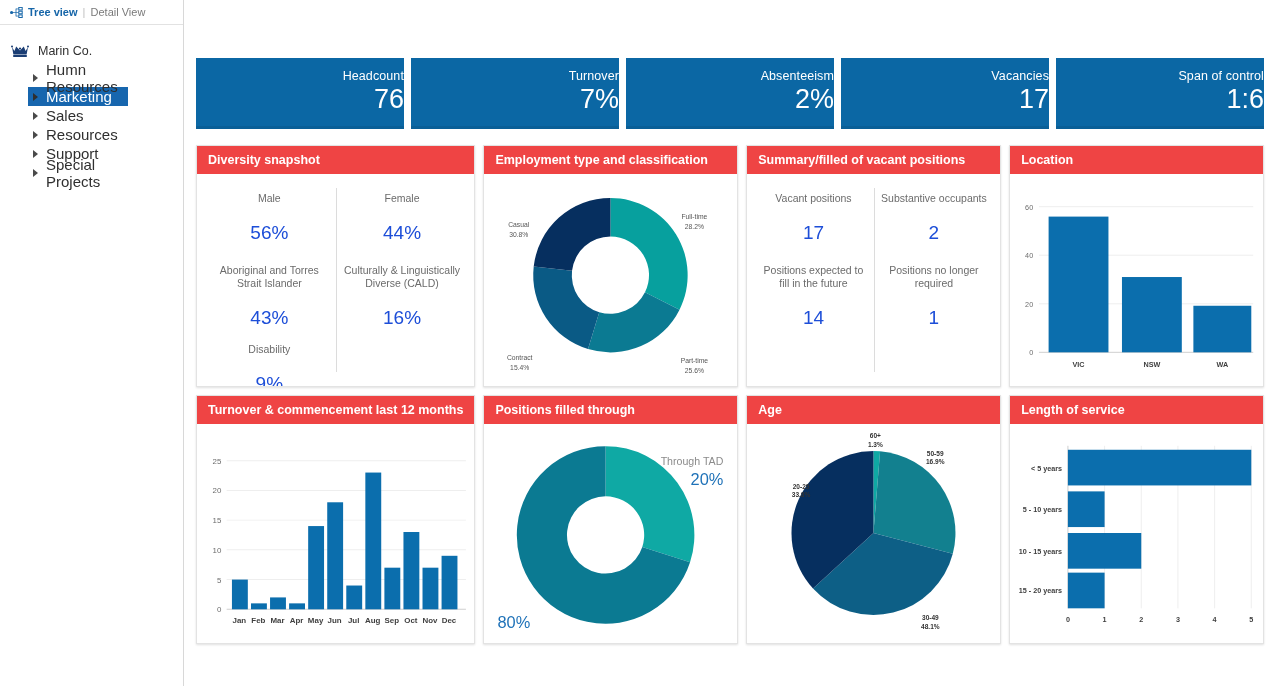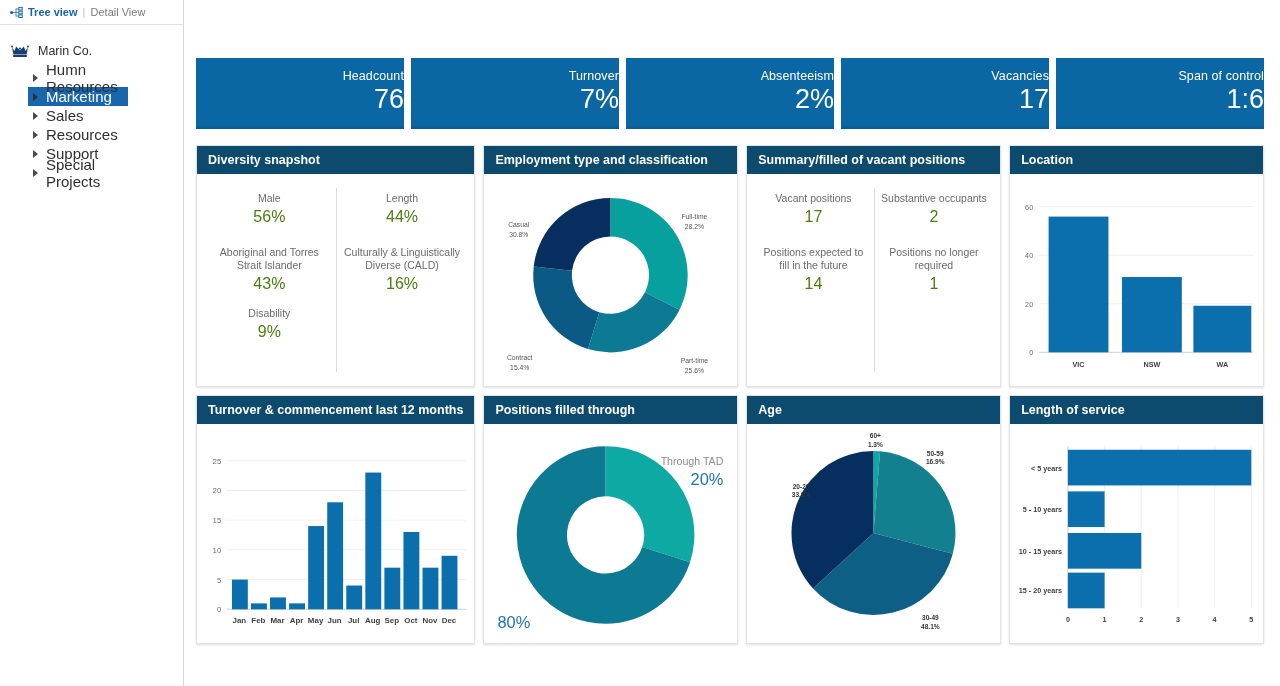--- a/index.html
+++ b/index.html
@@ -87,21 +87,21 @@
   }
   .panel {
     background: #ffffff;
     border: 1px solid #e3e3e3;
     box-shadow: 0 1px 2px rgba(0,0,0,.12);
     display: flex; flex-direction: column;
   }
   .panel-row1 { height: 242px; }
   .panel-row2 { height: 249px; }
   .panel-head {
-    background: #0c4a6e;
+    background: #ef4444;
     color: #ffffff;
     font-size: 12.5px;
     font-weight: bold;
     padding: 7px 11px;
     height: 28px;
     line-height: 14px;
     white-space: nowrap;
     overflow: hidden;
   }
   .panel-body { flex: 1; position: relative; overflow: hidden; }
@@ -114,21 +114,21 @@
     align-content: start;
   }
   .stat-wrap.divided { position: relative; }
   .stat-wrap.divided::after {
     content: ""; position: absolute;
     left: 50%; top: 14px; bottom: 14px;
     width: 1px; background: #dcdcdc;
   }
   .stat { text-align: center; padding: 0 6px; margin-bottom: 20px; }
   .stat-label { font-size: 10.5px; color: #6b6b6b; line-height: 13px; }
-  .stat-value { font-size: 16px; color: #4d7c0f; font-weight: 400; margin-top: 3px; }
+  .stat-value { font-size: 19px; color: #1d4ed8; font-weight: 400; margin-top: 17px; }
   .stat.small-gap { margin-bottom: 14px; }
 
   
   .chart-svg { display: block; width: 100%; height: 100%; }
 
   .axis-text { font-size: 7.5px; fill: #6d6d6d; font-family: "Liberation Sans", sans-serif; }
   .axis-text-b { font-size: 7.5px; fill: #3f3f3f; font-weight: bold; font-family: "Liberation Sans", sans-serif; }
   .pie-label { font-size: 7px; fill: #555; font-family: "Liberation Sans", sans-serif; }
   .pie-label-b { font-size: 6.8px; fill: #333; font-weight: bold; font-family: "Liberation Sans", sans-serif; }
   .big-pct { font-size: 17px; fill: #1f72b8; font-family: "Liberation Sans", sans-serif; }
@@ -231,21 +231,21 @@
 
       <div class="panel panel-row1">
         <div class="panel-head">Diversity snapshot</div>
         <div class="panel-body">
           <div class="stat-wrap divided">
             <div class="stat">
               <div class="stat-label">Male</div>
               <div class="stat-value">56%</div>
             </div>
             <div class="stat">
-              <div class="stat-label">Length</div>
+              <div class="stat-label">Female</div>
               <div class="stat-value">44%</div>
             </div>
             <div class="stat small-gap">
               <div class="stat-label">Aboriginal and Torres Strait Islander</div>
               <div class="stat-value">43%</div>
             </div>
             <div class="stat small-gap">
               <div class="stat-label">Culturally &amp; Linguistically Diverse (CALD)</div>
               <div class="stat-value">16%</div>
             </div>

